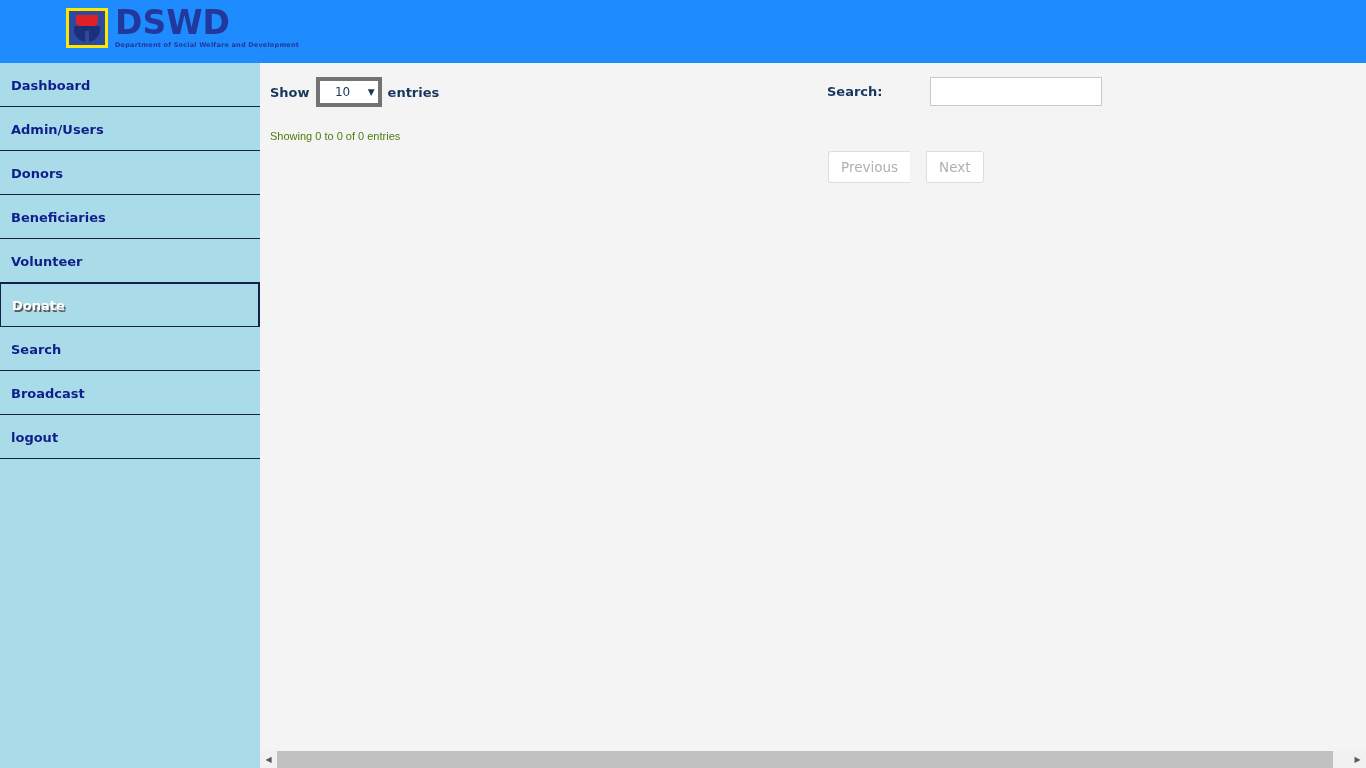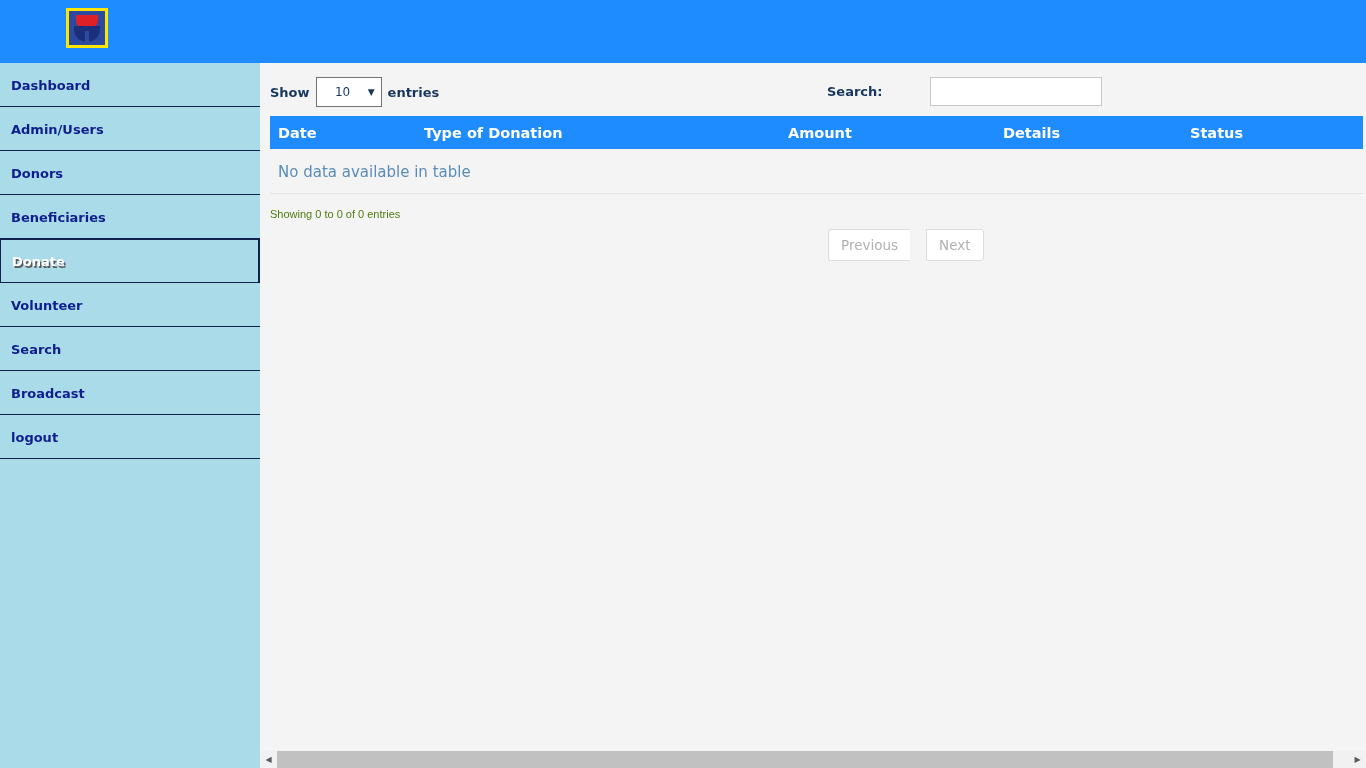--- a/index.html
+++ b/index.html
@@ -159,21 +159,21 @@
     position: relative;
     display: inline-block;
     margin: 0 6px;
   }
   select.length-select {
     -webkit-appearance: none;
     appearance: none;
     width: 66px;
     height: 30px;
     padding: 0 18px 0 6px;
-    border: 1px solid #737373;
+    border: 4px solid #737373;
     background: #ffffff;
     color: #17365d;
     font-size: 12px;
     font-family: "DejaVu Sans", sans-serif;
     text-align: center;
     border-radius: 0;
     outline: none;
   }
   .select-arrow {
     position: absolute;
@@ -329,31 +329,35 @@
 </head>
 <body>
 
 <div class="topbar">
   <div class="logo-wrap">
     <div class="logo-mark">
       <div class="shield"></div>
       <div class="hands"></div>
       <div class="hand-gap"></div>
     </div>
+    <div class="logo-text-block">
+      <div class="logo-title">DSWD</div>
+      <div class="logo-sub">Department of Social Welfare and Development</div>
+    </div>
   </div>
 </div>
 
 <nav class="sidebar">
   <ul class="nav-list">
     <li class="nav-item">Dashboard</li>
     <li class="nav-item">Admin/Users</li>
     <li class="nav-item">Donors</li>
     <li class="nav-item">Beneficiaries</li>
+    <li class="nav-item">Volunteer</li>
     <li class="nav-item active">Donate</li>
-    <li class="nav-item">Volunteer</li>
     <li class="nav-item">Search</li>
     <li class="nav-item">Broadcast</li>
     <li class="nav-item">logout</li>
   </ul>
   <div class="sidebar-filler"></div>
 </nav>
 
 <main class="content">
 
   <div class="table-controls">
@@ -372,36 +376,20 @@
         <span>entries</span>
       </label>
     </div>
 
     <div class="search-box">
       <span>Search:</span>
       <input type="text" placeholder="" style="">
     </div>
   </div>
 
-  <table class="data-table">
-    <thead>
-      <tr>
-        <th class="col-date">Date</th>
-        <th class="col-type">Type of Donation</th>
-        <th class="col-amount">Amount</th>
-        <th class="col-detail">Details</th>
-        <th class="col-status">Status</th>
-      </tr>
-    </thead>
-    <tbody>
-      <tr>
-        <td class="empty-cell" colspan="5">No data available in table</td>
-      </tr>
-    </tbody>
-  </table>
 
   <div class="table-footer">
     <div class="showing-info">Showing 0 to 0 of 0 entries</div>
     <div class="paginate">
       <div class="page-btn prev">Previous</div>
       <div class="page-btn next">Next</div>
     </div>
   </div>
 
 </main>

